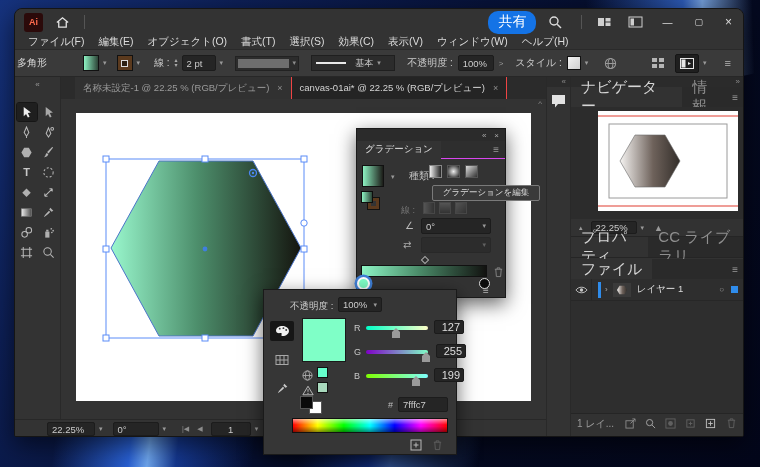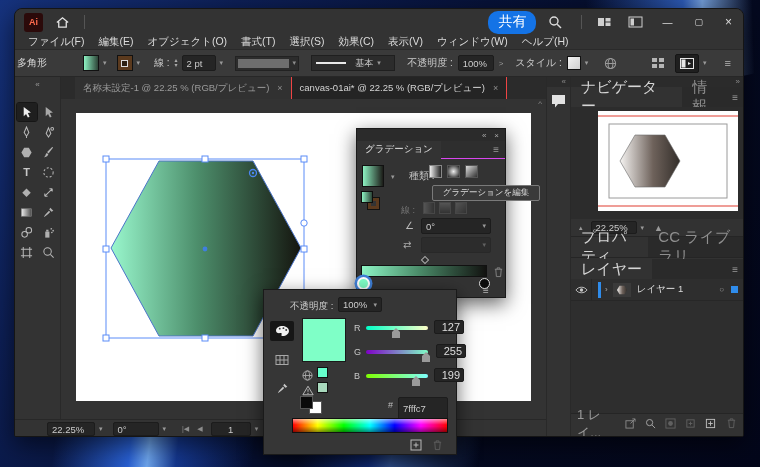--- a/index.html
+++ b/index.html
@@ -350,21 +350,21 @@
       <span style="margin-left:8px;color:#9a9a9a;font-size:7px;">▴</span>
       <span class="fld" style="margin-left:8px;min-width:46px;height:13px;">22.25%</span>
       <span class="chev">▾</span>
       <span style="margin-left:10px;color:#9a9a9a;font-size:9px;">▲</span>
     </div>
     <div class="docktabs" style="position:absolute;left:0;top:160px;width:174px;">
       <span class="docktab active">プロパティ</span>
       <span class="docktab">CC ライブラリ</span>
     </div>
     <div class="docktabs" style="position:absolute;left:0;top:182px;width:174px;">
-      <span class="docktab active">レイヤー</span>
+      <span class="docktab active">ファイル</span>
       <span style="flex:1"></span>
       <span style="color:#9a9a9a;font-size:10px;padding-right:7px;">≡</span>
     </div>
     <div class="abs" style="left:0;top:202px;width:174px;height:134px;background:#2e2e2e;">
       <div style="height:22px;display:flex;align-items:center;border-bottom:1px solid #272727;">
         <span style="width:20px;display:flex;justify-content:center;">
           <svg width="13" height="10" viewBox="0 0 14 10">
               <path d="M1 5 C4 1 10 1 13 5 C10 9 4 9 1 5 Z" fill="none" stroke="#c8c8c8"></path>
               <circle cx="7" cy="5" r="1.8" fill="#c8c8c8"></circle>
             </svg>
@@ -378,21 +378,21 @@
               <polygon points="4,7 6.5,2.8 11.5,2.8 14,7 11.5,11.2 6.5,11.2" fill="url(#hexnav)"></polygon>
             </svg>
         </span>
         <span style="margin-left:6px;font-size:9.5px;color:#ddd;">レイヤー 1</span>
         <span style="flex:1"></span>
         <span style="color:#9a9a9a;font-size:8px;">○</span>
         <span style="width:7px;height:7px;background:#2f8ceb;margin:0 7px 0 7px;"></span>
       </div>
     </div>
     <div class="abs" style="left:0;top:336px;width:174px;height:20px;border-top:1px solid #252525;display:flex;align-items:center;color:#9a9a9a;">
-      <span style="font-size:13px;margin-left:6px;">1 レイ...</span>
+      <span style="font-size:10px;margin-left:6px;">1 レイ...</span>
       <span style="flex:1"></span>
       <span style="margin-right:9px;"><svg width="11" height="11" viewBox="0 0 12 12">
             <rect x="1" y="3" width="8" height="8" fill="none" stroke="#8a8a8a"></rect>
             <path d="M6 6 L11 1 M8 1 h3 v3" stroke="#8a8a8a" fill="none"></path>
           </svg></span>
       <span style="margin-right:9px;"><svg width="11" height="11" viewBox="0 0 12 12">
             <circle cx="5" cy="5" r="3.4" fill="none" stroke="#a8a8a8"></circle>
             <line x1="7.5" y1="7.5" x2="11" y2="11" stroke="#a8a8a8"></line>
           </svg></span>
       <span style="margin-right:9px;opacity:.45;"><svg width="11" height="11" viewBox="0 0 12 12">
@@ -518,21 +518,21 @@
         <path d="M7 1 L13 11 H1 Z" fill="none" stroke="#ccc"></path>
         <line x1="7" y1="4.5" x2="7" y2="7.5" stroke="#ccc"></line>
         <circle cx="7" cy="9.3" r="0.7" fill="#ccc"></circle>
       </svg></span>
   <span class="abs" style="left:53px;top:92px;width:11px;height:11px;background:#a9d9bd;border:1px solid #111;"></span>
 
   <span class="abs" style="left:36px;top:106px;width:13px;height:13px;background:#0a0a0a;border:1px solid #555;z-index:2;"></span>
   <span class="abs" style="left:45px;top:111px;width:13px;height:13px;background:#fff;border:1px solid #555;"></span>
 
   <span class="abs" style="left:124px;top:110px;font-size:9px;color:#bbb;">#</span>
-  <span class="abs fld" style="left:134px;top:107px;width:50px;height:23px;">7fffc7</span>
+  <span class="abs fld" style="left:134px;top:107px;width:50px;height:15px;">7fffc7</span>
 
   <div class="abs" style="left:28px;top:128px;width:156px;height:15px;border:1px solid #111;background:linear-gradient(to bottom,rgba(255,255,255,.55),rgba(255,255,255,0) 45%,rgba(0,0,0,0) 55%,rgba(0,0,0,.45)),linear-gradient(to right,#f00,#ff0 16%,#0f0 33%,#0ff 50%,#00f 66%,#f0f 83%,#f00);"></div>
 
   <span class="abs" style="left:146px;top:147px;"><svg width="12" height="12" viewBox="0 0 12 12">
         <rect x="1" y="1" width="10" height="10" fill="none" stroke="#b8b8b8"></rect>
         <line x1="6" y1="3.5" x2="6" y2="8.5" stroke="#b8b8b8"></line>
         <line x1="3.5" y1="6" x2="8.5" y2="6" stroke="#b8b8b8"></line>
       </svg></span>
   <span class="abs" style="left:168px;top:147px;opacity:.4;"><svg width="11" height="12" viewBox="0 0 12 13">
         <path d="M2 3.5 h8 M4.5 3.5 V2 h3 v1.5 M3 3.5 l0.7 8 h4.6 l0.7 -8" stroke="#999" fill="none"></path>

